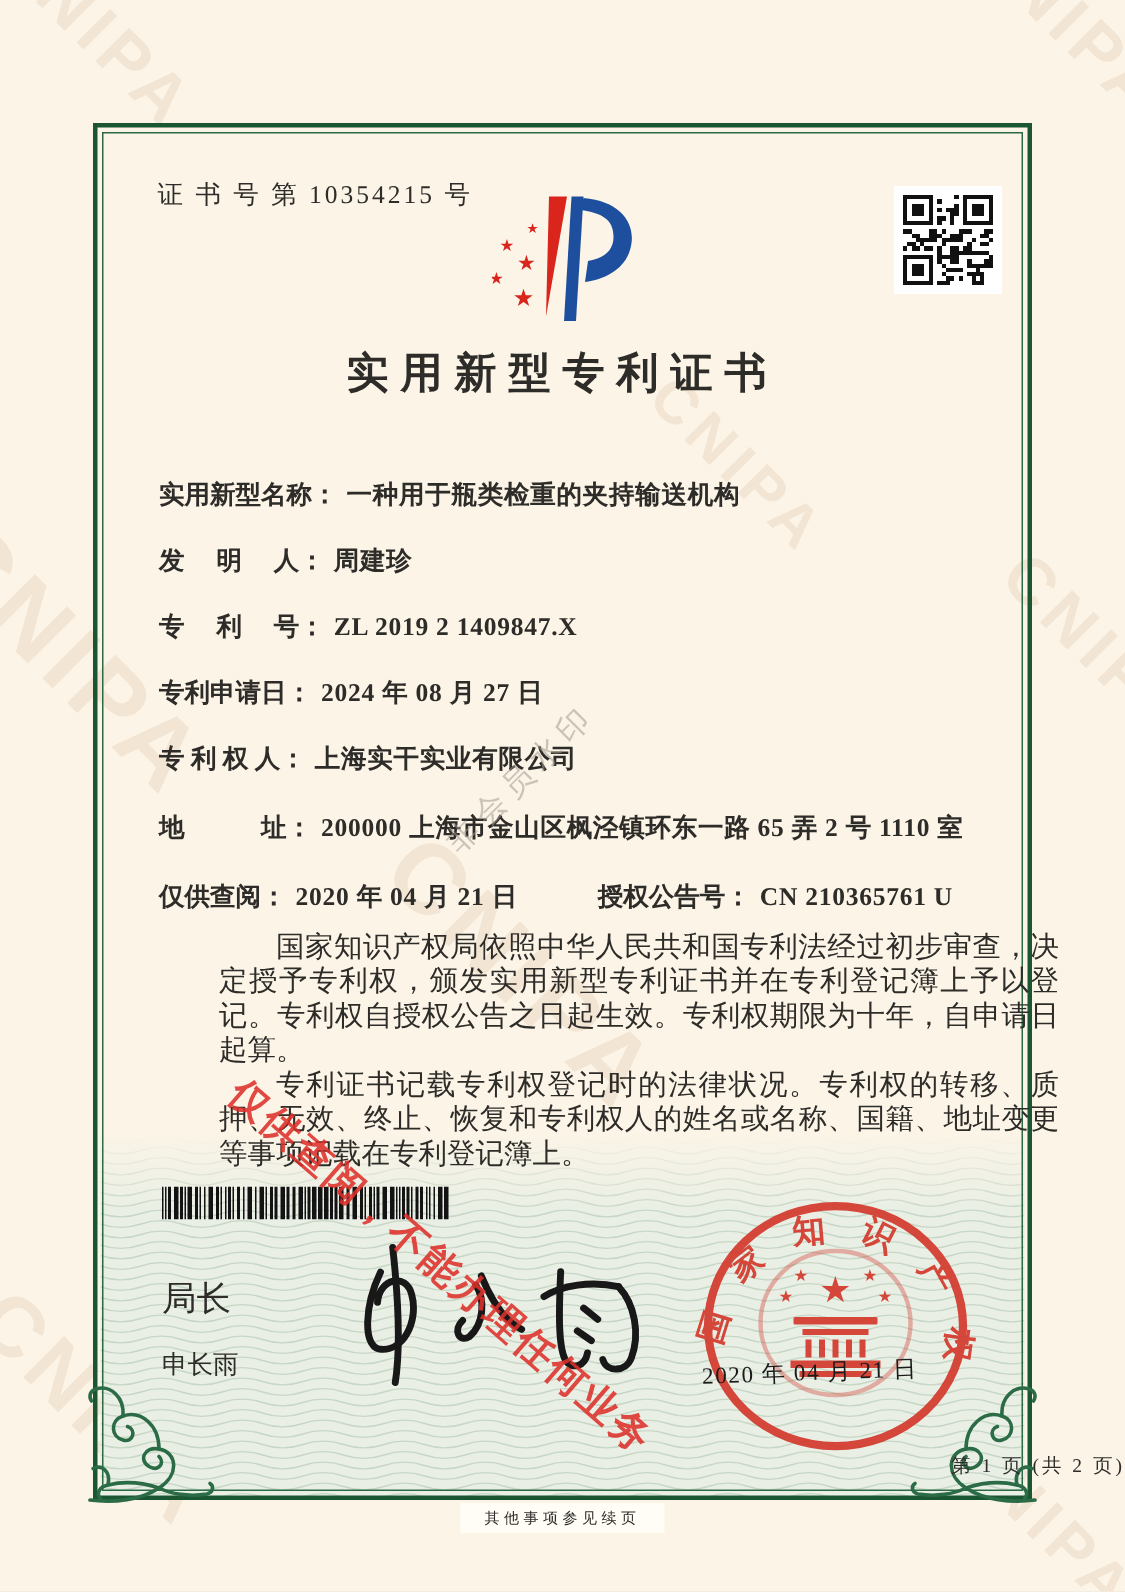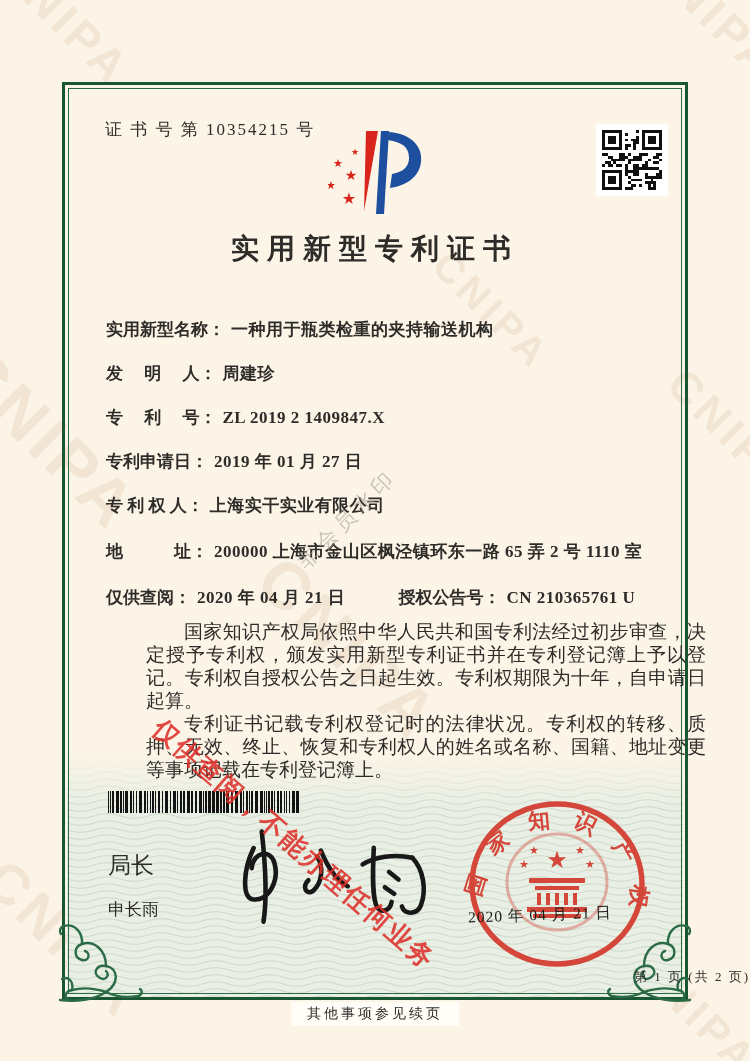--- a/index.html
+++ b/index.html
@@ -57,21 +57,21 @@
   .sig-title{position:absolute; left:108px; top:850px; font-size:23px; z-index:3;}
   .sig-name{position:absolute; left:108px; top:898px; font-size:17px; z-index:3;text-align:right;}
   .sig-script{position:absolute; left:225px; top:822px; width:215px; height:100px; z-index:4; transform:rotate(-3deg);}
   
   .seal{position:absolute; left:462px; top:796px; width:190px; height:176px; z-index:4; opacity:0.92;}
   .seal-date{position:absolute; left:468px; top:905px; font-size:15.5px; color:#1b1b1b;
              letter-spacing:1px; transform:rotate(-2deg); z-index:5; white-space:nowrap;}
   
   .page-num{position:absolute; left:0; top:968px; width:100%; text-align:right; font-size:13px; z-index:3; letter-spacing:2px;}
   .cont-note{position:absolute; left:0; top:1002px; width:100%; text-align:center; z-index:3;}
-  .cont-note span{display:inline-block; background:#fffdf6; padding:3px 16px; font-size:14px; letter-spacing:3px;}
+  .cont-note span{display:inline-block; background:#fffdf6; padding:3px 16px; font-size:10px; letter-spacing:3px;}
   
   .wm-red{
     position:absolute; left:168px; top:712px; z-index:6;
     font-size:26px; font-weight:600; color:rgba(221,48,42,0.88); letter-spacing:2px;
     transform:rotate(41deg); transform-origin:left top; white-space:nowrap;
   }
   .wm-gray{
     position:absolute; left:282px; top:505px; z-index:3;
     font-size:21px; color:rgba(164,154,143,0.55); letter-spacing:5px;
     transform:rotate(-45deg); white-space:nowrap;
@@ -307,21 +307,21 @@
     <div class="frow" style="top:0px">
       <span class="lab">实用新型名称：</span><span class="val">一种用于瓶类检重的夹持输送机构</span>
     </div>
     <div class="frow" style="top:44px">
       <span class="lab">发　 明 　人：</span><span class="val">周建珍</span>
     </div>
     <div class="frow" style="top:88px">
       <span class="lab">专　 利 　号：</span><span class="val">ZL 2019 2 1409847.X</span>
     </div>
     <div class="frow" style="top:132px">
-      <span class="lab">专利申请日：</span><span class="val">2019 年 01 月 27 日</span>
+      <span class="lab">专利申请日：</span><span class="val">2024 年 08 月 27 日</span>
     </div>
     <div class="frow" style="top:176px">
       <span class="lab">专 利 权 人：</span><span class="val">上海实干实业有限公司</span>
     </div>
     <div class="frow" style="top:222px">
       <span class="lab">地　　　址：</span><span class="val">200000 上海市金山区枫泾镇环东一路 65 弄 2 号 1110 室</span>
     </div>
     <div class="frow" style="top:268px">
       <span class="lab">仅供查阅：</span><span class="val">2020 年 04 月 21 日</span>
       <span class="lab" style="margin-left:49px">授权公告号：</span><span class="val">CN 210365761 U</span>

